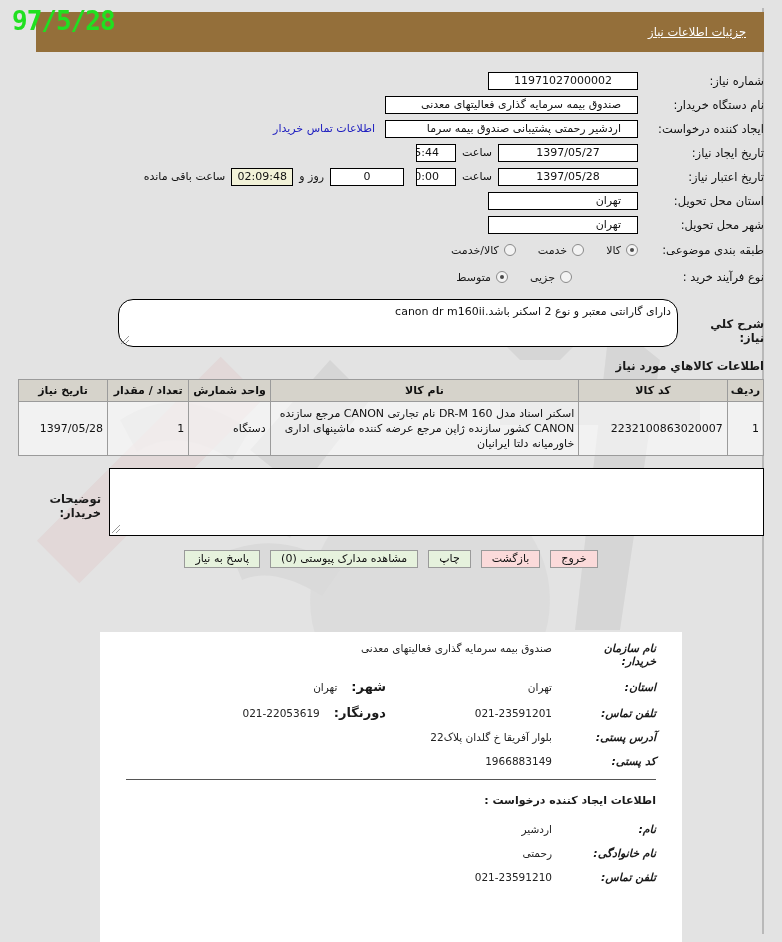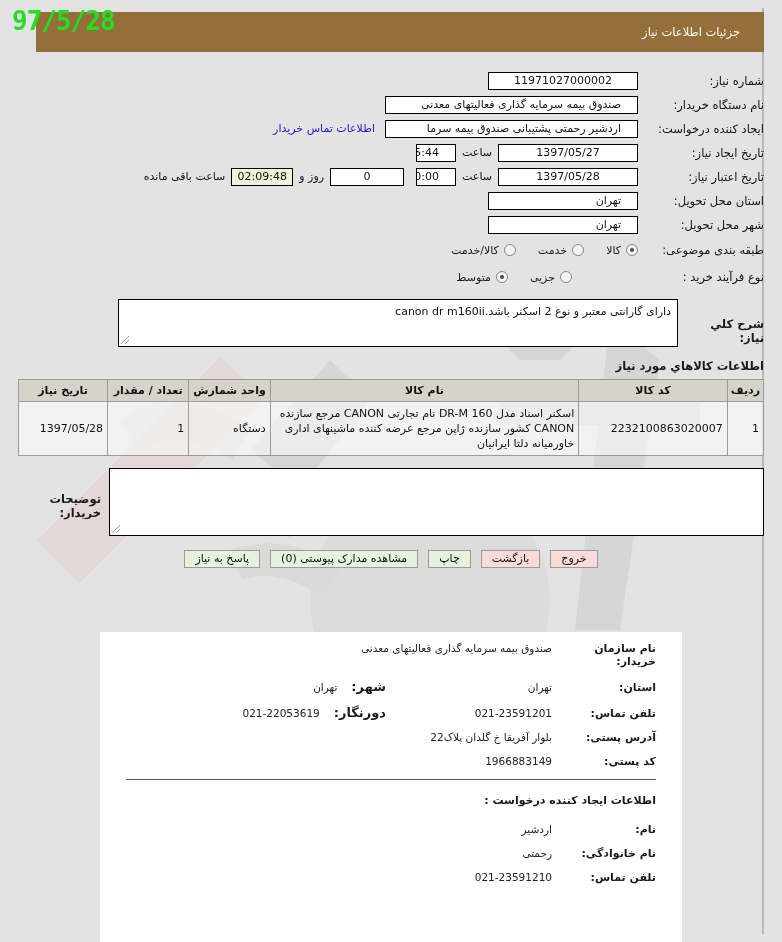--- a/index.html
+++ b/index.html
@@ -49,25 +49,26 @@
     border-right: 2px solid #b9b9b9;
     z-index: 1;
   }
 
   
   .titlebar {
     background: #946f3a;
     color: #ffffff;
     height: 40px;
     line-height: 40px;
-    padding: 0 24px;
+    padding: 0 18px;
     font-size: 11.5px;
     text-align: right;
     position: relative;
     z-index: 5;
+    text-decoration: underline;
   }
 
   .top-title {
     position: absolute;
     left: 36px; top: 12px;
     width: 728px;
   }
 
   
   .form {
@@ -258,20 +259,21 @@
   }
   .contact .titlebar { height: 28px; line-height: 28px; margin: 10px; font-weight: bold; }
   .c-body { padding: 10px 26px 8px 26px; }
   .c-line { display: flex; align-items: baseline; margin-bottom: 11px; }
   .c-label {
     font-weight: bold;
     font-size: 11px;
     width: 90px;
     text-align: right;
     flex: none;
+    font-style: italic;
   }
   .c-value { font-size: 10.5px; color: #222; padding-right: 14px; min-width: 150px; }
   .c-label2 { font-weight: bold; font-size: 13px; margin-right: 30px; text-align: right; }
   .c-value2 { font-size: 10.5px; color: #222; padding-right: 14px; }
   .c-sep { border-top: 1px solid #555; margin: 6px 0 14px 0; }
   .c-subtitle { font-weight: bold; font-size: 11px; text-align: right; margin-bottom: 16px; }
 </style>
 </head>
 <body>
 
@@ -376,21 +378,21 @@
         </div>
         <div class="radio-item">
           <span class="radio on"></span>
           <span class="radio-lbl">متوسط</span>
         </div>
       </div>
     </div>
 
     <div class="ta-row">
       <div class="ta-lbl">شرح کلي نیاز:</div>
-      <div class="ta" style="width:560px; height:48px;">دارای گارانتی معتبر و نوع 2 اسکنر باشد.canon dr m160ii</div>
+      <div class="ta" style="width:560px; height:48px;border-radius:15px;">دارای گارانتی معتبر و نوع 2 اسکنر باشد.canon dr m160ii</div>
     </div>
 
     <div class="sec-title">اطلاعات کالاهاي مورد نیاز</div>
 
     <table class="items">
       <thead>
         <tr>
           <th style="width:4%">ردیف</th>
           <th style="width:20%">کد کالا</th>
           <th style="width:42%">نام کالا</th>

